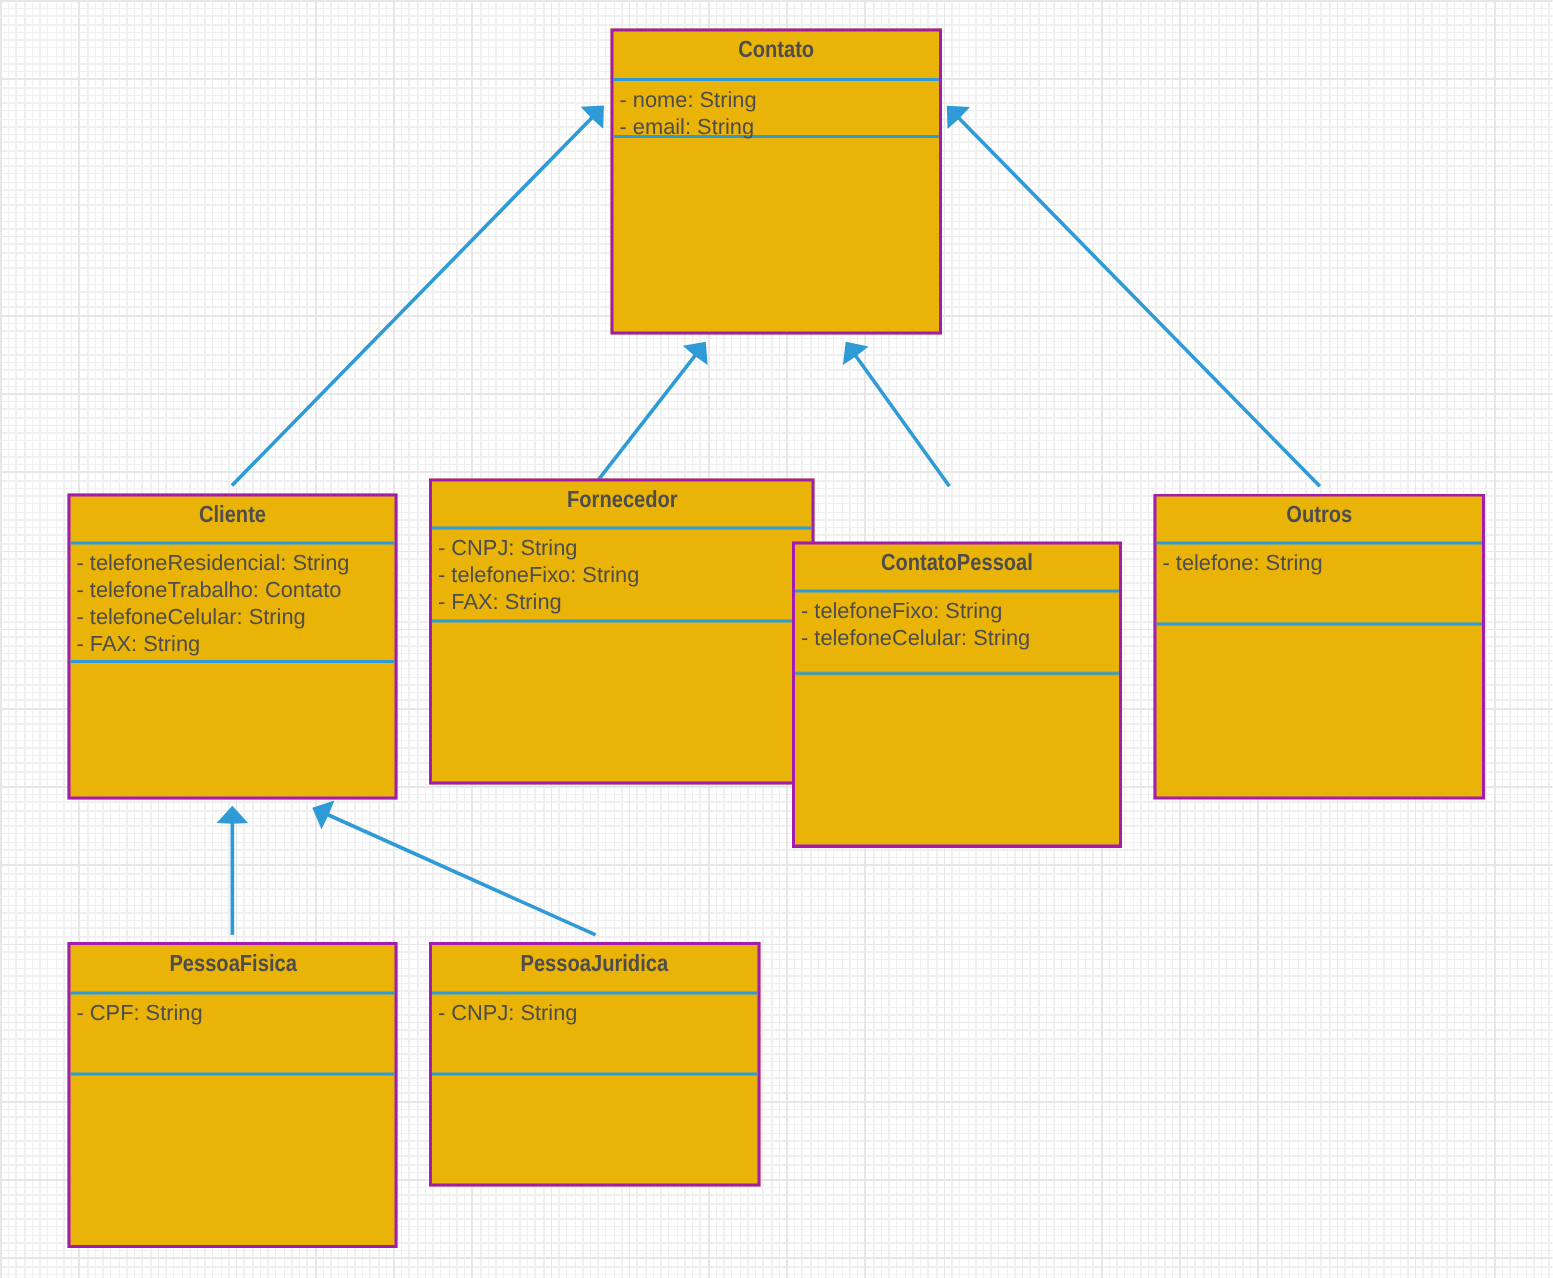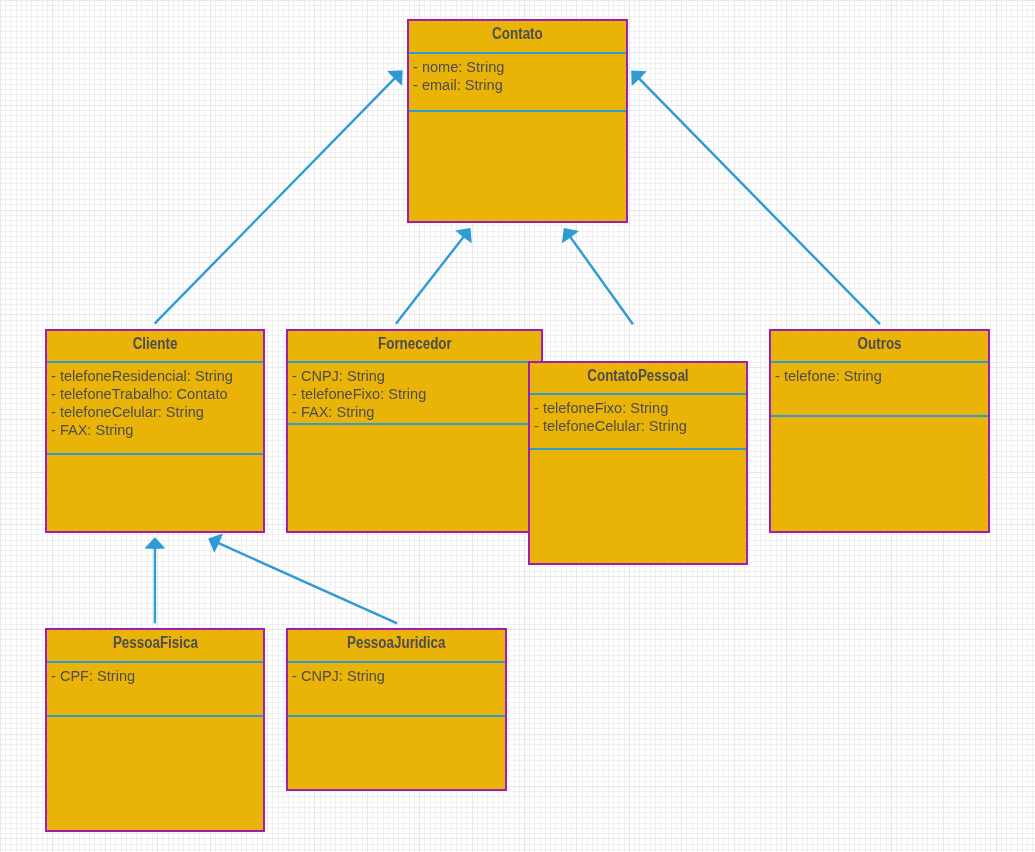--- a/index.html
+++ b/index.html
@@ -22,24 +22,24 @@
   .uml .attrs{border-top:2px solid #2e9ad6;border-bottom:2px solid #2e9ad6;
     padding:3.5px 6px 6px 4px;box-sizing:border-box;}
   .uml .attrs div{font-size:14.55px;color:#4d4d4d;line-height:18px;white-space:nowrap;
     transform:translateZ(0);}
   .uml .ops{box-sizing:border-box;}
 
   
   #box-contato       {left:407px;top:19px; width:221px;height:204px;}
   #box-contato       .title{height:31px;}
   #box-contato       .title span{top:-3px;}
-  #box-contato       .attrs{height:60px;}
+  #box-contato       .attrs{height:40px;}
   #box-cliente       {left:45px; top:329px;width:220px;height:204px;}
-  #box-cliente       .attrs{height:94px;}
-  #box-fornecedor    {left:286px;top:329px;width:257px;height:204px;}
+  #box-cliente       .attrs{height:81px;}
+  #box-fornecedor    {left:286px;top:319px;width:257px;height:204px;}
   #box-fornecedor    .attrs{height:64px;}
   #box-contatopessoal{left:528px;top:329px;width:220px;height:204px;margin-top:32px;}
   #box-contatopessoal .attrs{height:57px;}
   #box-outros        {left:769px;top:329px;width:221px;height:204px;}
   #box-outros        .attrs{height:56px;}
   #box-pessoafisica  {left:45px; top:628px;width:220px;height:204px;}
   #box-pessoafisica  .attrs{height:56px;}
   #box-pessoafisica  .title{height:31px;}
   #box-pessoafisica  .title span{top:-3px;}
   #box-pessoajuridica{left:286px;top:628px;width:221px;height:163px;}

